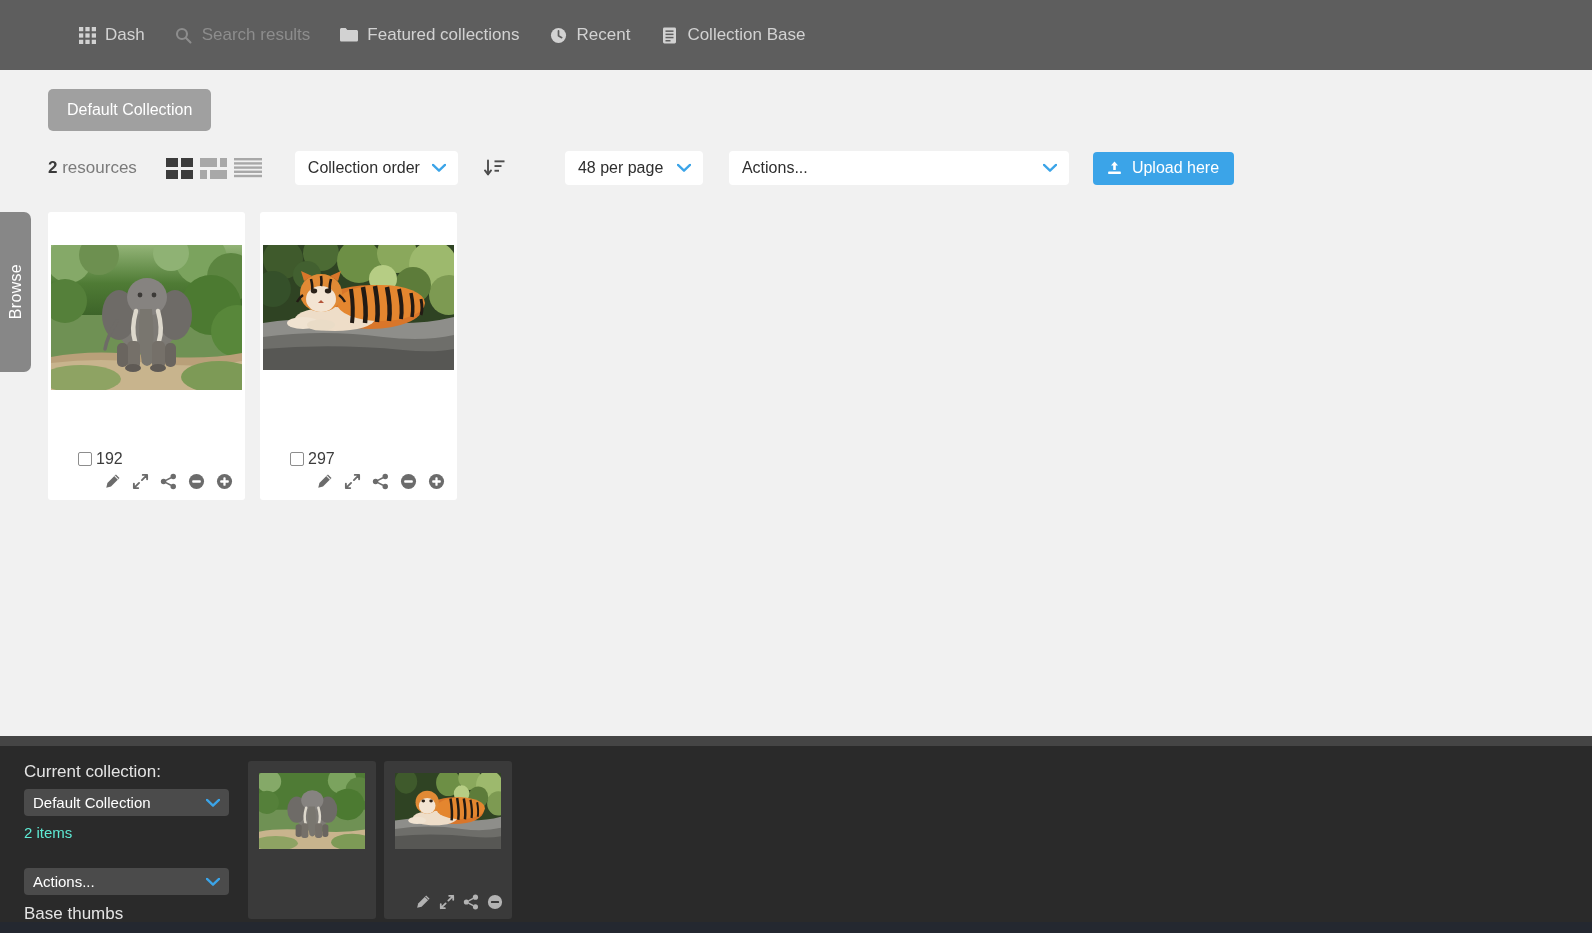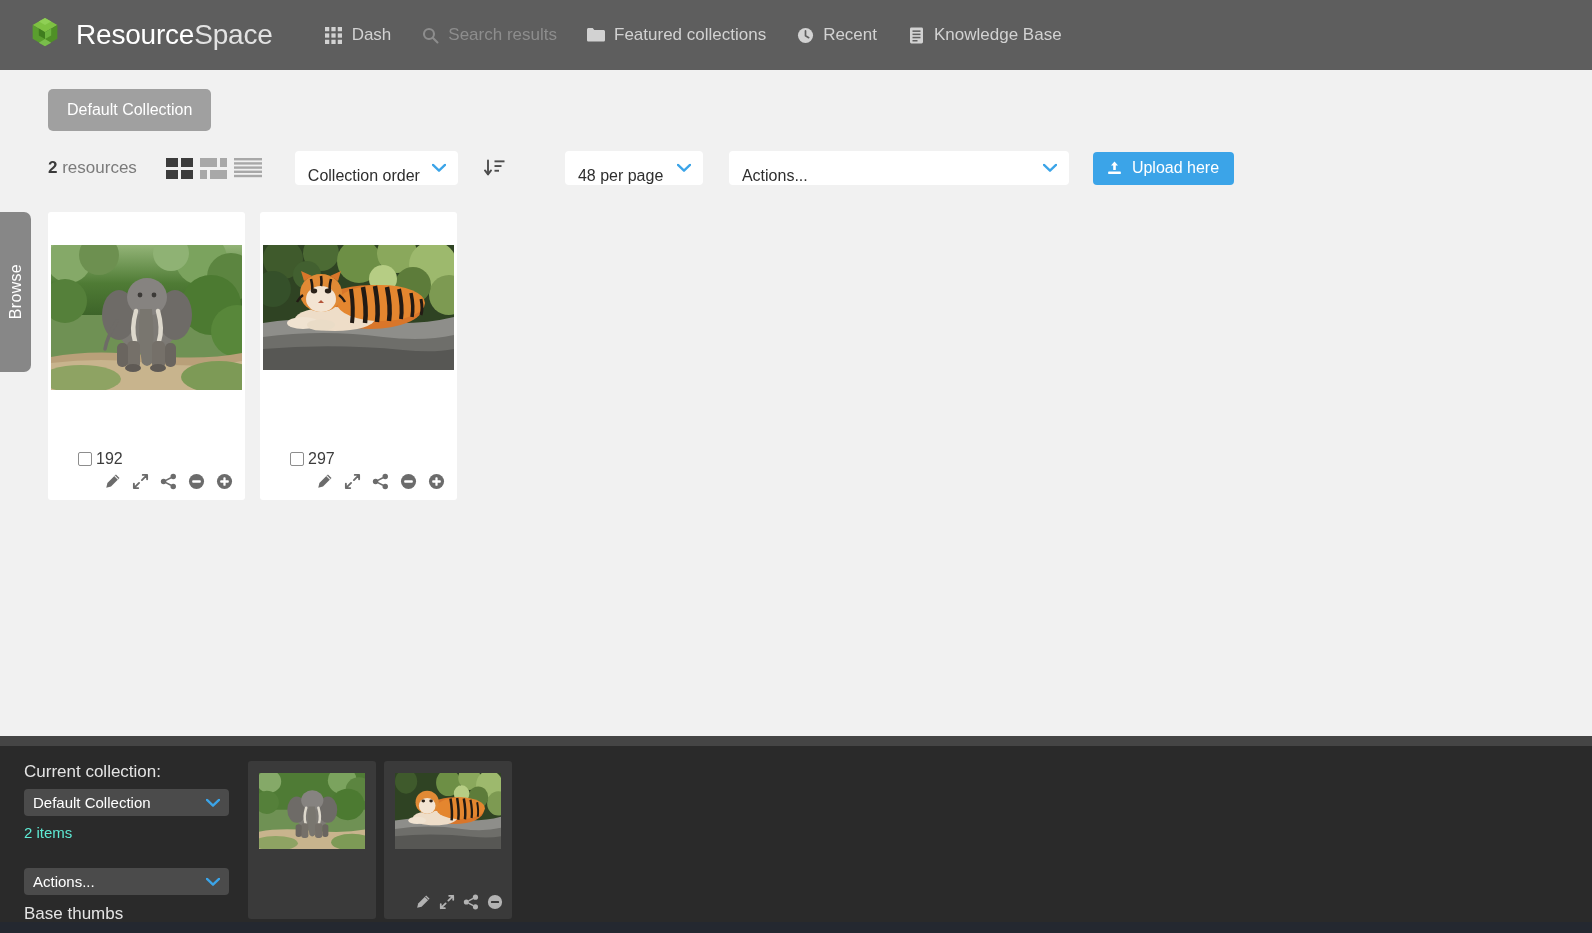--- a/index.html
+++ b/index.html
@@ -96,21 +96,21 @@
   .view-toggles { display: flex; align-items: center; margin-left: 28px; gap: 4px; }
   .vt { cursor: pointer; display: block; }
 
   .select {
     position: relative;
     background: #ffffff;
     border: none;
     border-radius: 4px;
     height: 34px;
     display: flex;
-    align-items: flex-end;
+    align-items: center;
     font-size: 16px;
     color: #2e2e2e;
     padding: 0 38px 0 13px;
     cursor: pointer;
     white-space: nowrap;
   }
   .select .chev {
     position: absolute; right: 12px; top: 50%;
     transform: translateY(-50%);
     width: 14px; height: 9px;
@@ -224,36 +224,20 @@
     position: absolute; left: 0; bottom: 0;
     width: 1592px; height: 11px;
     background: #242830;
     z-index: 26;
   }
 </style>
 </head>
 <body>
 
 <div class="header">
-  <div class="logo-wrap">
-    <span>
-      <svg class="logo-cube" viewBox="0 0 40 40">
-        <polygon points="20,2 33,9.5 20,17 7,9.5" fill="#7ec142"></polygon>
-        <polygon points="20,2 26.5,5.8 20,9.6 13.5,5.8" fill="#8fcf55"></polygon>
-        <polygon points="7,9.5 20,17 20,31.5 7,24" fill="#5a9e2e"></polygon>
-        <polygon points="33,9.5 20,17 20,31.5 33,24" fill="#4f9026"></polygon>
-        <polygon points="13.5,13.2 20,17 20,24.3 13.5,20.5" fill="#3f7d1e"></polygon>
-        <polygon points="26.5,13.2 20,17 20,24.3 26.5,20.5" fill="#6cb33f"></polygon>
-        <polygon points="20,24.3 26.5,28.1 20,31.9 13.5,28.1" fill="#79bd4b"></polygon>
-      </svg>
-    </span>
-    <div class="brand">
-      <span class="b-strong">Resource</span><span class="b-light">Space</span>
-    </div>
-  </div>
 
   <div class="nav">
 
     <div class="nav-item">
       <span class="nav-ico">
         <svg width="17" height="17" viewBox="0 0 16 16" fill="#d2d2d2">
           <rect x="0" y="0" width="4" height="4"></rect>
             <rect x="6" y="0" width="4" height="4"></rect>
             <rect x="12" y="0" width="4" height="4"></rect>
           <rect x="0" y="6" width="4" height="4"></rect>
@@ -299,21 +283,21 @@
     <div class="nav-item">
       <span class="nav-ico">
         <svg width="15" height="17" viewBox="0 0 14 17" fill="#d2d2d2">
           <rect x="0.5" y="0.5" width="13" height="16" rx="1.4"></rect>
           <rect x="3" y="3.4" width="8" height="1.5" fill="#5e5e5e"></rect>
           <rect x="3" y="6.6" width="8" height="1.5" fill="#5e5e5e"></rect>
           <rect x="3" y="9.8" width="8" height="1.5" fill="#5e5e5e"></rect>
           <rect x="3" y="13" width="5" height="1.5" fill="#5e5e5e"></rect>
         </svg>
       </span>
-      <span>Knowledge Base</span>
+      <span>Collection Base</span>
     </div>
 
   </div>
 </div>
 
 <div class="browse-tab">
   <span>Browse</span>
 </div>
 
 <div class="main">

